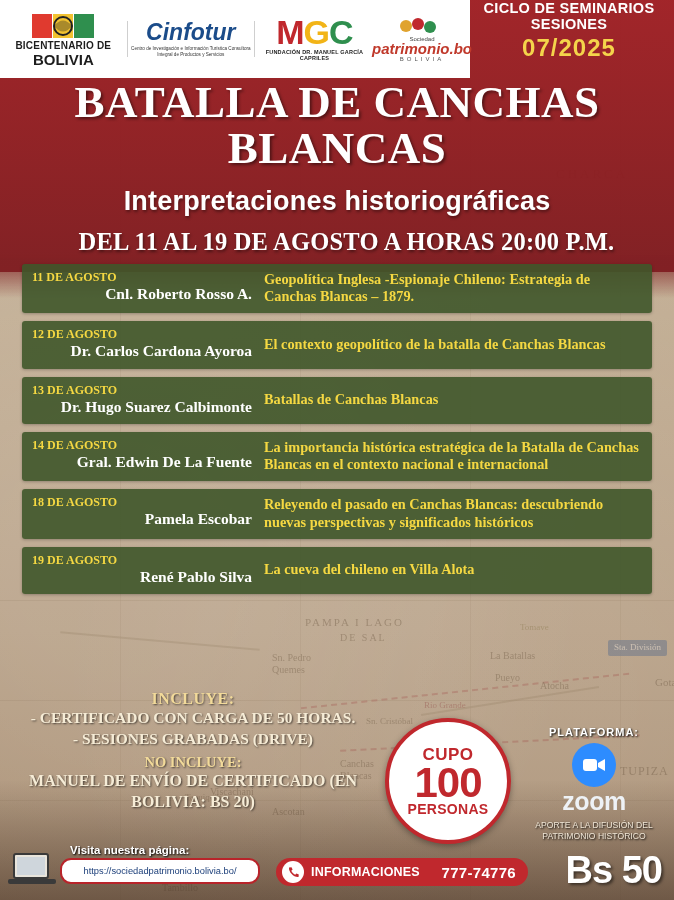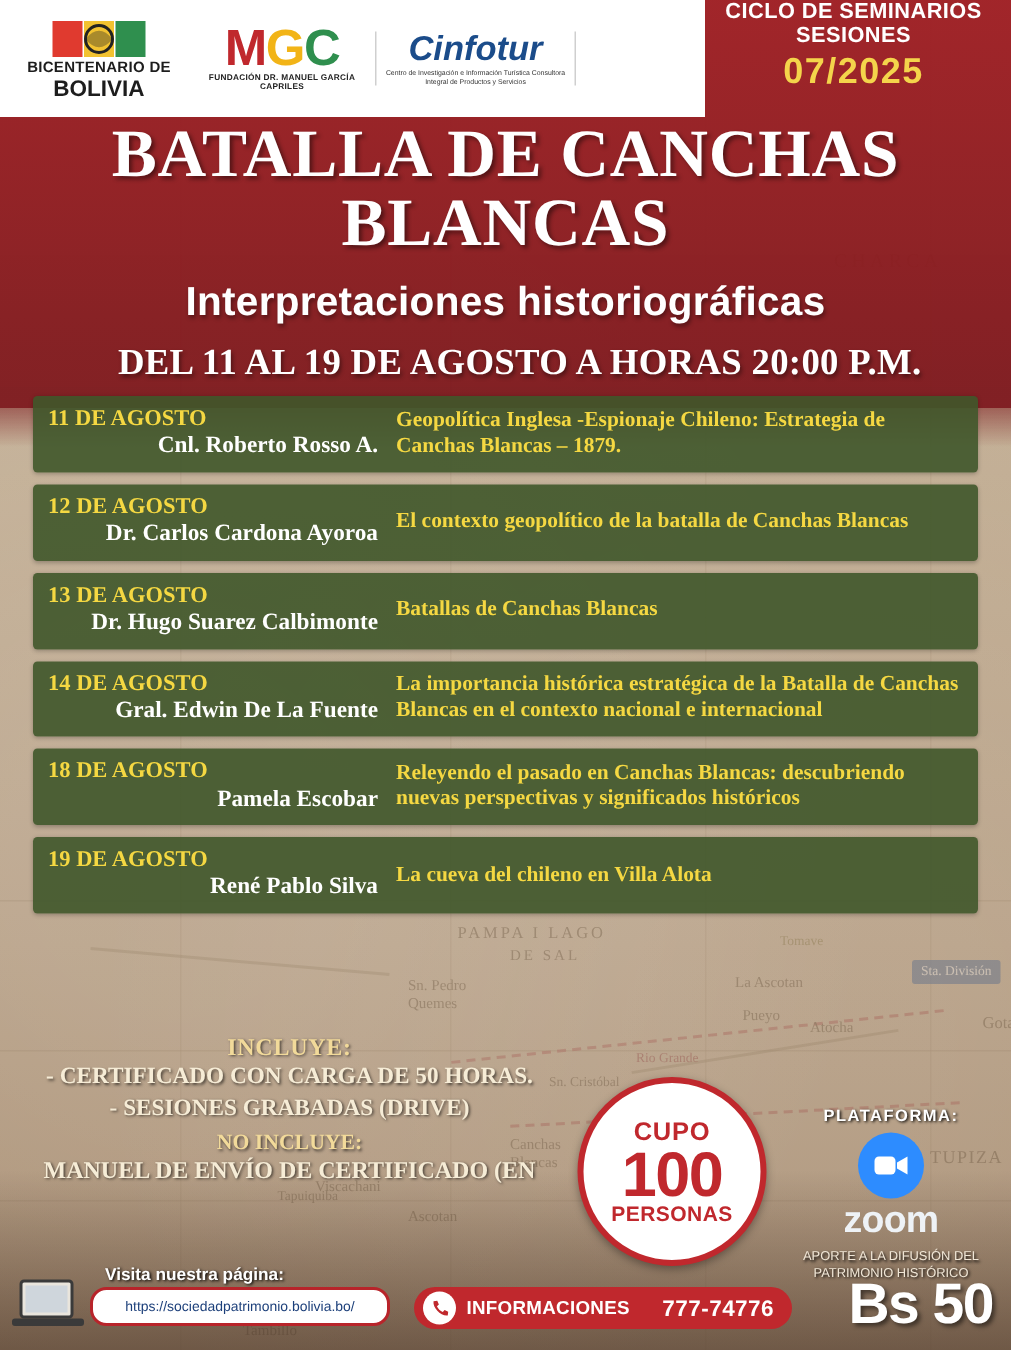--- a/index.html
+++ b/index.html
@@ -84,21 +84,21 @@
   }
 
   
   .schedule{position:absolute;left:22px;top:264px;width:630px;}
   .srow{
     display:flex;align-items:stretch;background:rgba(63,86,42,.90);
     border-radius:3px;margin-bottom:8px;padding:7px 10px 8px 10px;box-sizing:border-box;
     box-shadow:0 1px 3px rgba(0,0,0,.25);
   }
   .scol-left{width:232px;flex:none;text-align:right;padding-right:12px;box-sizing:border-box;}
-  .sdate{color:#f5d842;font-family:"Liberation Serif",serif;font-weight:bold;font-size:15px;line-height:1.15;text-align:left;}
+  .sdate{color:#f5d842;font-family:"Liberation Serif",serif;font-weight:bold;font-size:12px;line-height:1.15;text-align:left;}
   .sname{color:#ffffff;font-family:"Liberation Serif",serif;font-weight:bold;font-size:15.5px;line-height:1.2;}
   .scol-right{
     flex:1;color:#f5d842;font-family:"Liberation Serif",serif;font-weight:bold;
     font-size:14.3px;line-height:1.2;display:flex;align-items:center;
   }
 
   
   .includes{
     position:absolute;left:18px;top:690px;width:350px;text-align:center;
     color:#f6e7c8;font-family:"Liberation Serif",serif;font-weight:bold;
@@ -115,21 +115,21 @@
     background:#ffffff;border:4px solid #c0282d;
     display:flex;flex-direction:column;align-items:center;justify-content:center;
     box-shadow:0 2px 6px rgba(0,0,0,.35);
   }
   .cupo .c1{color:#c0282d;font-weight:bold;font-size:17px;letter-spacing:.5px;line-height:1;}
   .cupo .c2{color:#c0282d;font-weight:bold;font-size:42px;line-height:.95;letter-spacing:-1px;}
   .cupo .c3{color:#c0282d;font-weight:bold;font-size:14px;letter-spacing:.3px;line-height:1;}
 
   
   .zoomblock{position:absolute;left:520px;top:726px;width:148px;text-align:center;color:#fff;}
-  .plat{font-size:11px;font-weight:bold;letter-spacing:1px;text-shadow:1px 1px 2px #000;margin-top:12px;}
+  .plat{font-size:11px;font-weight:bold;letter-spacing:1px;text-shadow:1px 1px 2px #000;}
   .zcircle{
     width:44px;height:44px;border-radius:50%;background:#2d8cff;margin:5px auto 2px auto;
     display:flex;align-items:center;justify-content:center;
   }
   .zoomword{font-size:25px;font-weight:bold;color:#eef2f6;letter-spacing:-.5px;line-height:1;}
   .aporte{font-size:8.6px;color:#f0e6d6;line-height:1.25;margin-top:6px;text-shadow:1px 1px 2px #000;}
 
   
   .bottom{position:absolute;left:0;right:0;bottom:0;height:72px;}
   .visita{position:absolute;left:70px;bottom:44px;color:#ffffff;font-size:11.5px;font-weight:bold;text-shadow:1px 1px 2px #000;}
@@ -164,21 +164,21 @@
     <div class="v" style="left:620px"></div>
     <div class="maproad" style="left:300px;top:690px;width:330px;transform:rotate(-6deg);"></div>
     <div class="maproad" style="left:340px;top:742px;width:300px;transform:rotate(-3deg);"></div>
     <div class="river" style="left:60px;top:640px;width:200px;transform:rotate(5deg);"></div>
     <div class="river" style="left:420px;top:700px;width:180px;transform:rotate(-9deg);"></div>
 
     <div class="maptext" style="left:305px;top:616px;font-size:11px;letter-spacing:2px;">PAMPA I LAGO</div>
     <div class="maptext" style="left:340px;top:632px;font-size:10px;letter-spacing:2px;">DE  SAL</div>
     <div class="maptext" style="left:272px;top:652px;font-size:10px;">Sn. Pedro</div>
     <div class="maptext" style="left:272px;top:664px;font-size:10px;">Quemes</div>
-    <div class="maptext" style="left:490px;top:650px;font-size:10px;">La Ascotan</div>
+    <div class="maptext" style="left:490px;top:650px;font-size:10px;">La Batallas</div>
     <div class="maptext" style="left:495px;top:672px;font-size:10px;">Pueyo</div>
     <div class="maptext" style="left:540px;top:680px;font-size:10px;">Atocha</div>
     <div class="maptext" style="left:424px;top:700px;font-size:9px;color:#8a3b3b;">Rio Grande</div>
     <div class="maptext" style="left:610px;top:676px;font-size:11px;margin-left:45px;">Gotagaita</div>
     <div class="maptext" style="left:520px;top:622px;font-size:9px;color:#7a6a3a;">Tomave</div>
     <div class="maptext" style="left:366px;top:716px;font-size:9px;">Sn. Cristóbal</div>
     <div class="maptext" style="left:340px;top:758px;font-size:10px;">Canchas</div>
     <div class="maptext" style="left:340px;top:770px;font-size:10px;">Blancas</div>
     <div class="maptext" style="left:210px;top:786px;font-size:10px;">Viscachani</div>
     <div class="maptext" style="left:272px;top:806px;font-size:10px;">Ascotan</div>
@@ -200,33 +200,43 @@
         <rect x="2" y="3" width="20" height="24" fill="#e03a2f"></rect>
         <rect x="23" y="3" width="20" height="24" fill="#f2c230"></rect>
         <rect x="44" y="3" width="20" height="24" fill="#2f8f4e"></rect>
         <circle cx="33" cy="15" r="9" fill="none" stroke="#222" stroke-width="2"></circle>
         <path d="M24 15 Q33 4 42 15 Q33 26 24 15 Z" fill="#222" opacity=".35"></path>
       </svg>
       <div class="bi-t1">BICENTENARIO DE</div>
       <div class="bi-t2">BOLIVIA</div>
     </div>
 
-    <div class="logo logo-mgc">
-      <div class="mgc-letters">
-        <span style="color:#c0282d">M</span><span style="color:#f2b417">G</span><span style="color:#2f8f4e">C</span>
-      </div>
-      <div class="mgc-sub">FUNDACIÓN DR. MANUEL GARCÍA CAPRILES</div>
-    </div>
-
     <div class="logo logo-cin">
       <div class="cin-name">Cinfotur</div>
       <div class="cin-sub">Centro de Investigación e Información Turística
 Consultora Integral de Productos y Servicios</div>
     </div>
 
+    <div class="logo logo-mgc">
+      <div class="mgc-letters">
+        <span style="color:#c0282d">M</span><span style="color:#f2b417">G</span><span style="color:#2f8f4e">C</span>
+      </div>
+      <div class="mgc-sub">FUNDACIÓN DR. MANUEL GARCÍA CAPRILES</div>
+    </div>
+
+    <div class="logo logo-pat">
+      <svg width="56" height="20" viewBox="0 0 56 20">
+        <circle cx="12" cy="10" r="6" fill="#e0a32e"></circle>
+        <circle cx="24" cy="8" r="6" fill="#c0282d"></circle>
+        <circle cx="36" cy="11" r="6" fill="#2f8f4e"></circle>
+      </svg>
+      <div class="pat-top">Sociedad</div>
+      <div class="pat-name">patrimonio.bo</div>
+      <div class="pat-bol">BOLIVIA</div>
+    </div>
   </div>
 
   <div class="ciclo">
     <div class="l1">CICLO DE SEMINARIOS</div>
     <div class="l1">SESIONES</div>
     <div class="l2">07/2025</div>
   </div>
 
   <div class="title1">
     <div>BATALLA DE CANCHAS</div>
@@ -286,20 +296,21 @@
     </div>
 
   </div>
 
   <div class="includes">
     <div class="inc-h">INCLUYE:</div>
     <div class="inc-li">- CERTIFICADO CON CARGA DE 50 HORAS.</div>
     <div class="inc-li">- SESIONES GRABADAS (DRIVE)</div>
     <div class="inc-h2">NO INCLUYE:</div>
     <div class="inc-li2">MANUEL DE ENVÍO DE CERTIFICADO (EN</div>
+    <div class="inc-li2">BOLIVIA: BS 20)</div>
   </div>
 
   <div class="cupo">
     <div class="c1">CUPO</div>
     <div class="c2">100</div>
     <div class="c3">PERSONAS</div>
   </div>
 
   <div class="zoomblock">
     <div class="plat">PLATAFORMA:</div>

